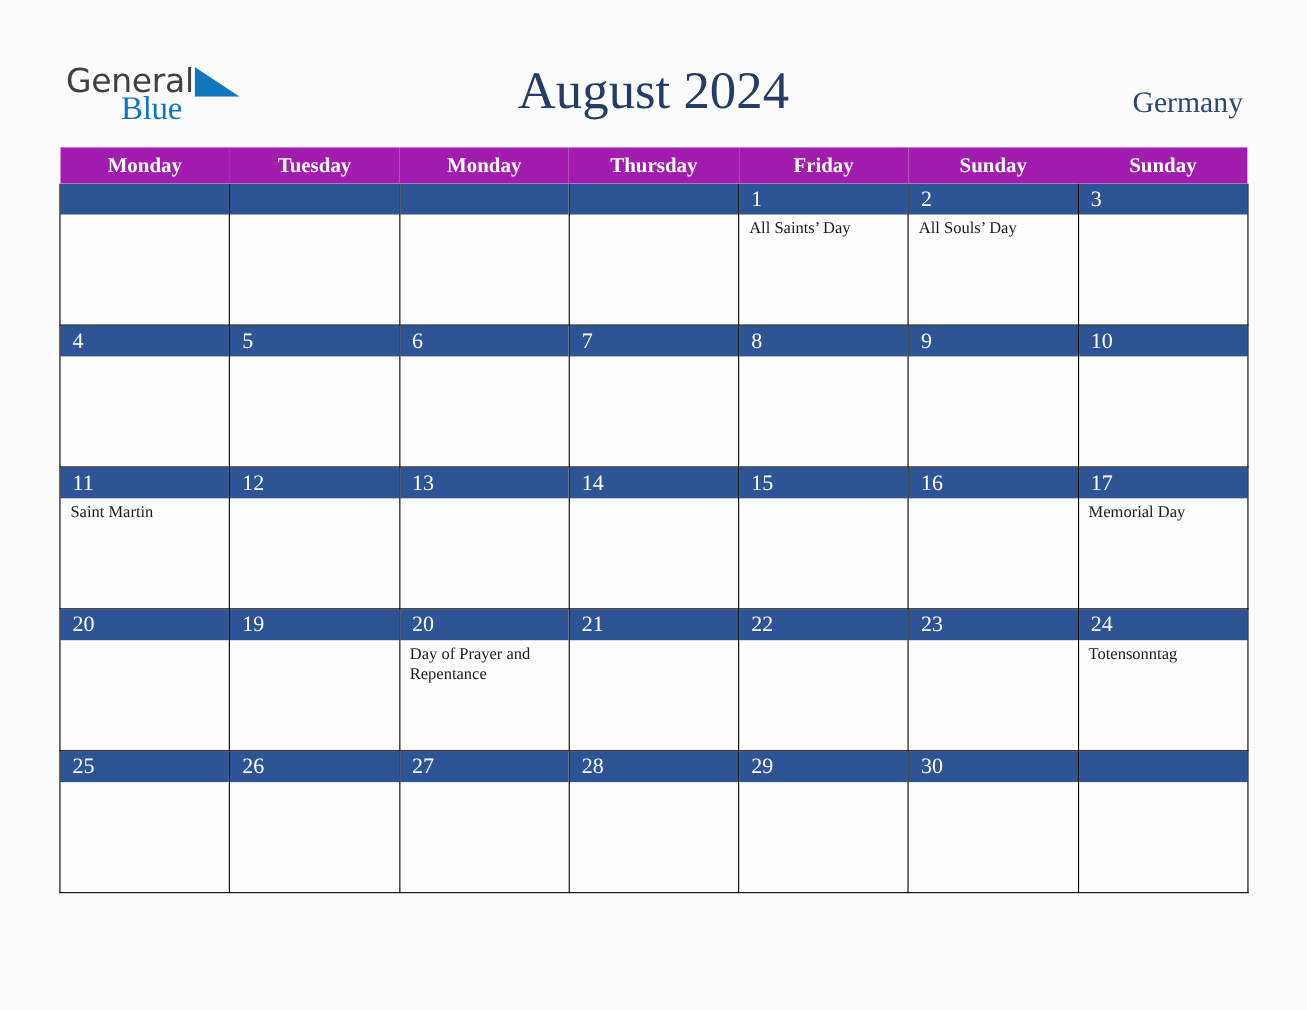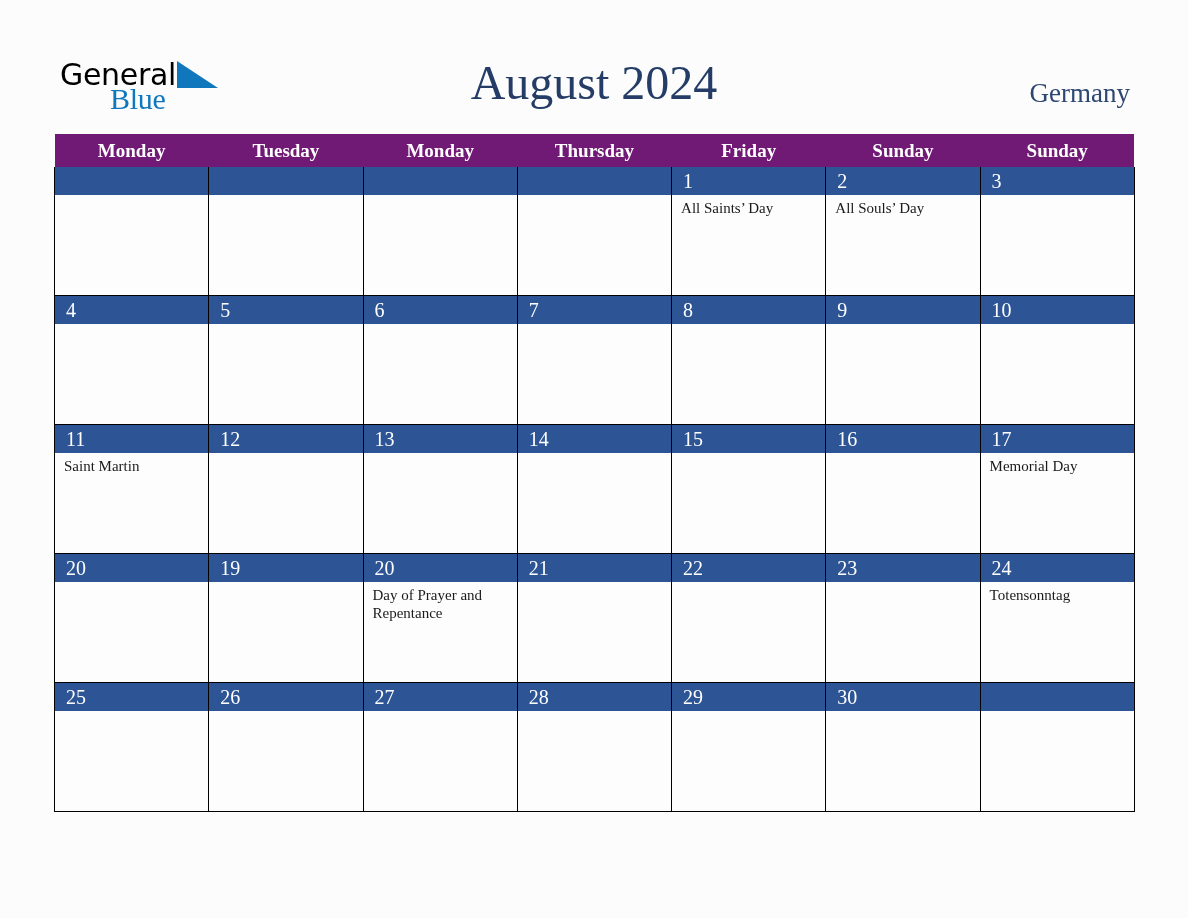--- a/index.html
+++ b/index.html
@@ -42,21 +42,21 @@
     left: 0;
     top: 0;
     height: 32px;
     display: flex;
     align-items: flex-end;
   }
   .logo-general {
     font-family: "DejaVu Sans", sans-serif;
     font-size: 30px;
     line-height: 30px;
-    color: #000000;
+    color: #404040;
     letter-spacing: -0.3px;
   }
   .logo-triangle {
     width: 41px;
     height: 27px;
     margin-left: 1px;
     margin-bottom: 2px;
   }
   .logo-row2 {
     position: absolute;
@@ -107,21 +107,21 @@
 
   table.cal {
     border-collapse: collapse;
     table-layout: fixed;
     width: 1080px;
   }
   table.cal col { width: 154.28px; }
 
   
   thead th {
-    background: #701a75;
+    background: #a21caf;
     color: #ffffff;
     font-family: "Liberation Serif", serif;
     font-size: 19px;
     font-weight: bold;
     height: 33px;
     padding: 0;
     text-align: center;
     vertical-align: middle;
     border: none;
   }

